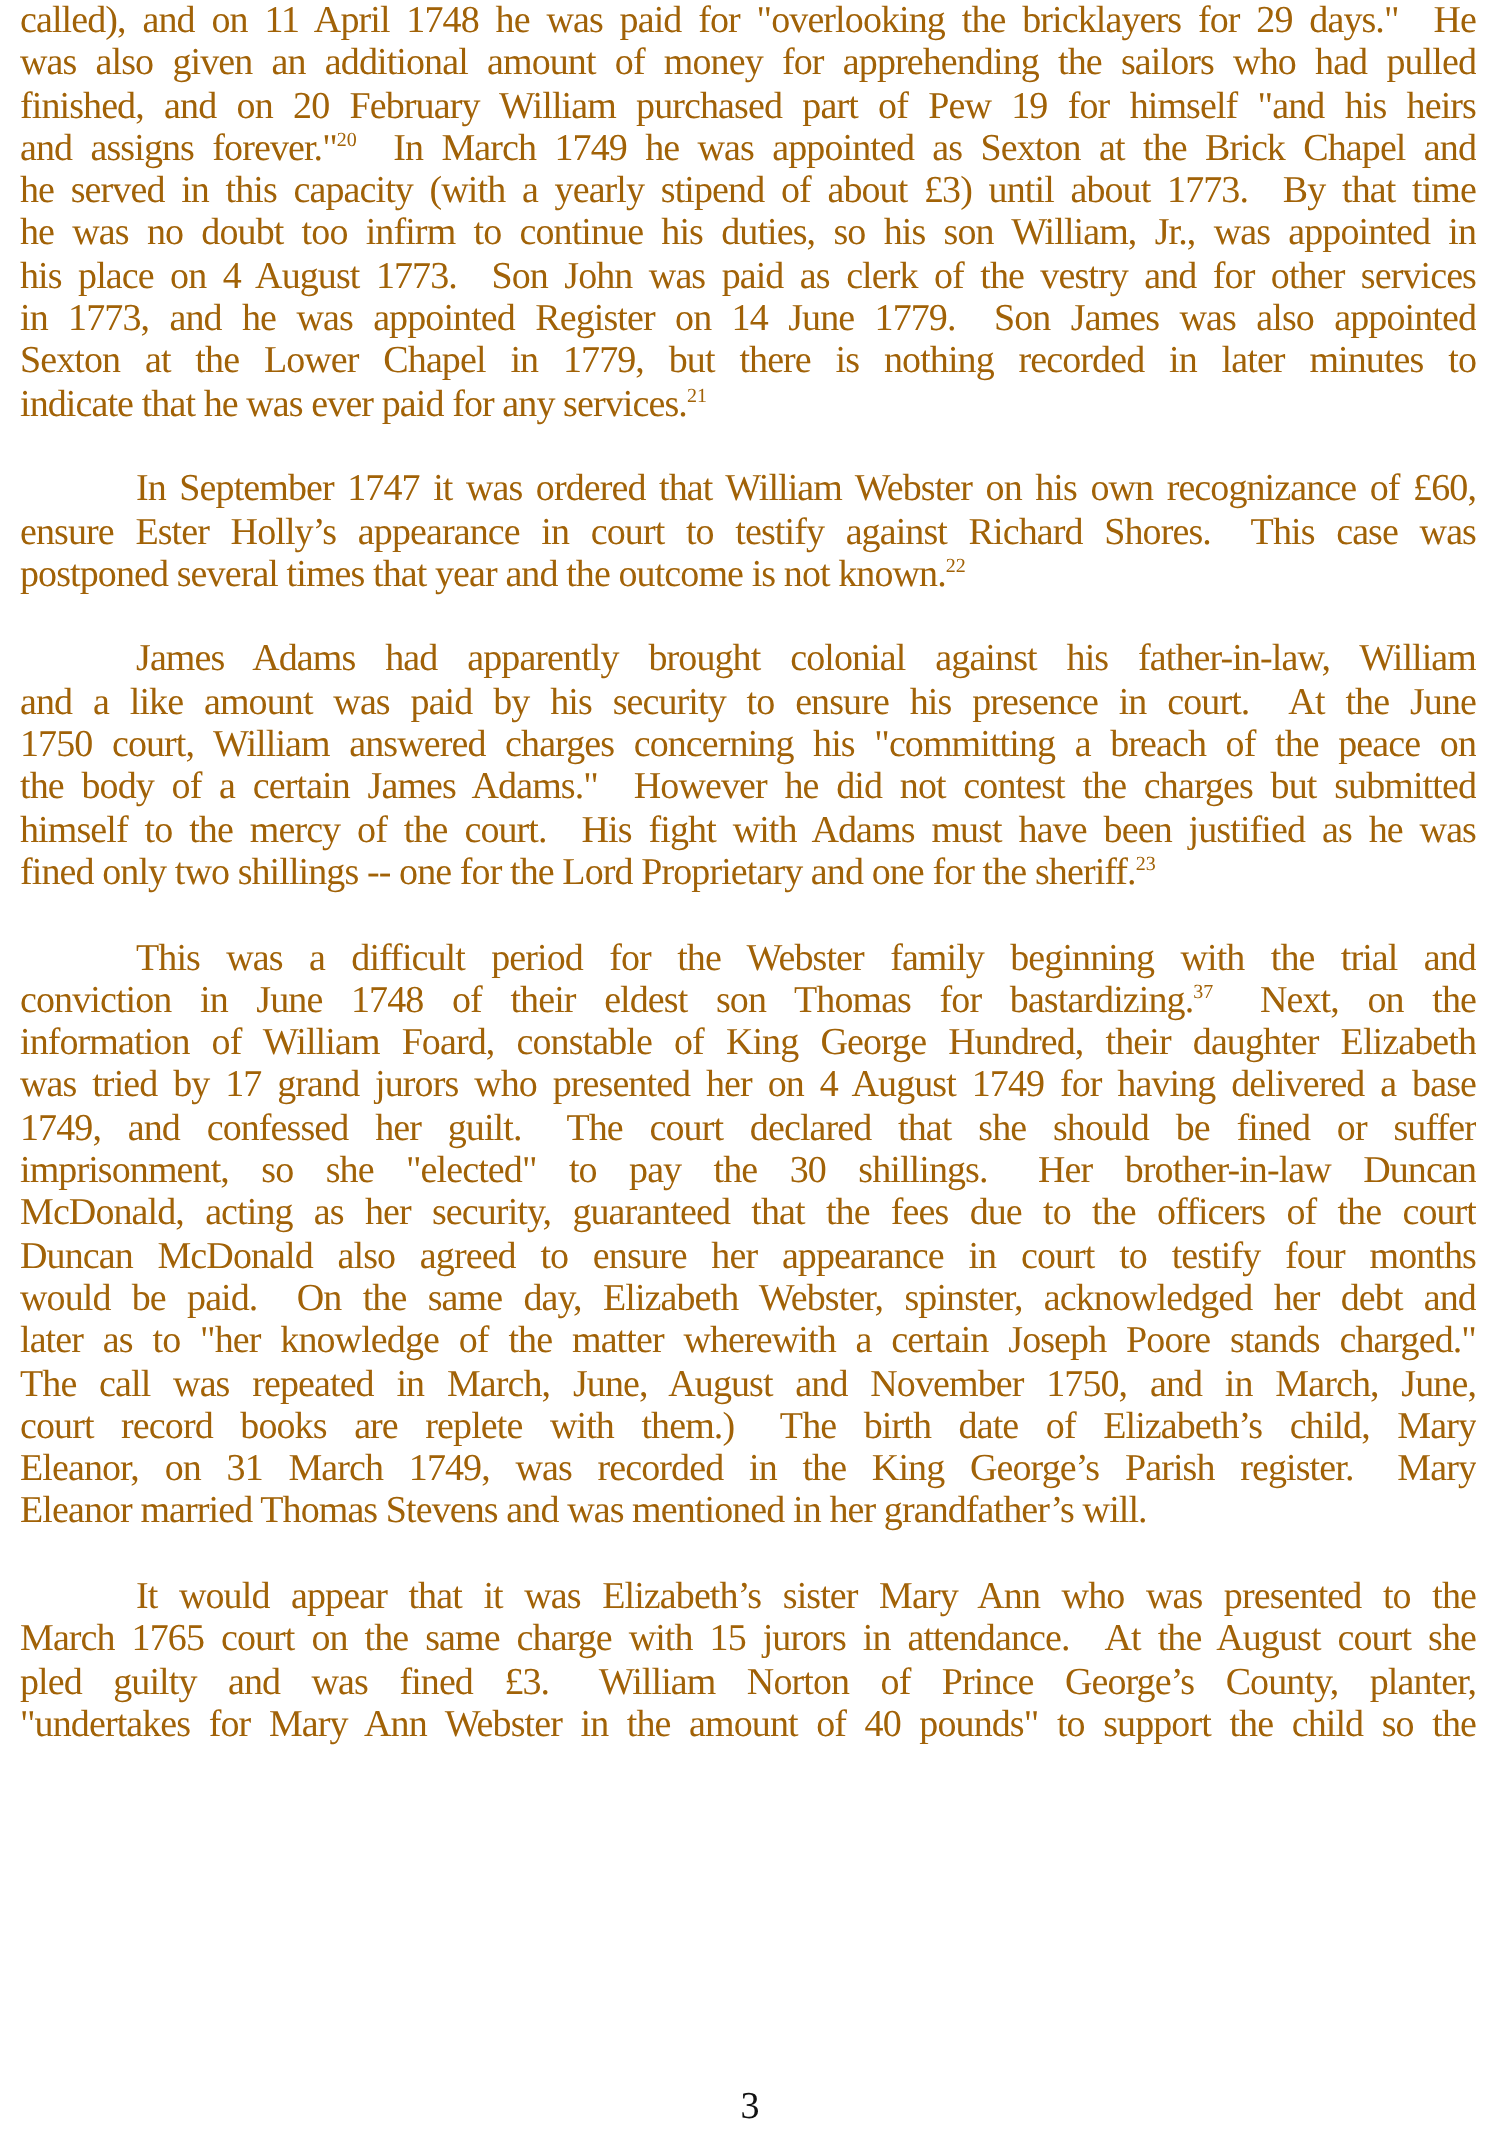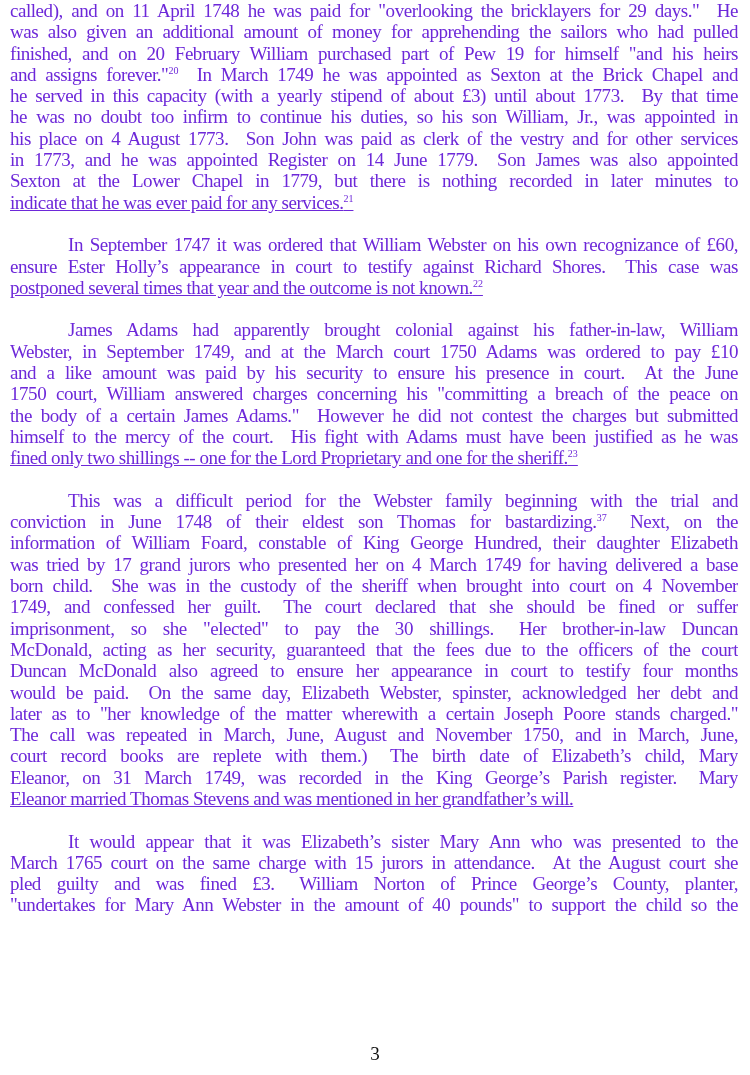--- a/index.html
+++ b/index.html
@@ -1,25 +1,25 @@
 <!DOCTYPE html>
 <html><head>
 <meta charset="utf-8">
 <style>
   html, body { margin: 0; padding: 0; background: #ffffff; }
   body { width: 750px; height: 1075px; position: relative; overflow: hidden; }
   .page {
     position: absolute; left: 10px; top: 0; width: 728px;
     font-family: "Liberation Serif", "DejaVu Serif", serif;
-    font-size: 19px; line-height: 21.3px; color: #6d28d9;
+    font-size: 19px; line-height: 21.3px; color: #a16207;
     letter-spacing: -0.45px;
   }
   .para { margin: 0 0 21.3px 0; }
   .line { display: block; text-align: justify; text-align-last: justify; white-space: nowrap; height: 21.3px; }
-  .line.last { text-align-last: left; text-decoration: underline; }
+  .line.last { text-align-last: left; }
   .line.indent { padding-left: 58px; }
   .line-inner { display: block; width: 100%; text-align: justify; text-align-last: justify; white-space: normal; overflow: hidden; height: 21.3px; }
   .last .line-inner { text-align-last: left; }
   sup.fn { font-size: 10px; vertical-align: 0; position: relative; top: -7px; letter-spacing: 0; }
   .pagenum {
     position: absolute; top: 1043px; left: 0; width: 750px; text-align: center;
     font-family: "Liberation Serif", "DejaVu Serif", serif; font-size: 19px; color: #111;
   }
 </style>
 </head>
@@ -67,23 +67,20 @@
       </div>
       <div class="line last">
         <span class="line-inner">postponed several times that year and the outcome is not known.<sup class="fn">22</sup></span>
       </div>
     </div>
     <div class="para">
       <div class="line indent">
         <span class="line-inner">James Adams had apparently brought colonial against his father-in-law, William</span>
       </div>
       <div class="line">
-        <span class="line-inner">Webster, in September 1749, and at the March court 1750 Adams was ordered to pay £10</span>
-      </div>
-      <div class="line">
         <span class="line-inner">and a like amount was paid by his security to ensure his presence in court.  At the June</span>
       </div>
       <div class="line">
         <span class="line-inner">1750 court, William answered charges concerning his "committing a breach of the peace on</span>
       </div>
       <div class="line">
         <span class="line-inner">the body of a certain James Adams."  However he did not contest the charges but submitted</span>
       </div>
       <div class="line">
         <span class="line-inner">himself to the mercy of the court.  His fight with Adams must have been justified as he was</span>
@@ -96,24 +93,21 @@
       <div class="line indent">
         <span class="line-inner">This was a difficult period for the Webster family beginning with the trial and</span>
       </div>
       <div class="line">
         <span class="line-inner">conviction in June 1748 of their eldest son Thomas for bastardizing.<sup class="fn">37</sup>  Next, on the</span>
       </div>
       <div class="line">
         <span class="line-inner">information of William Foard, constable of King George Hundred, their daughter Elizabeth</span>
       </div>
       <div class="line">
-        <span class="line-inner">was tried by 17 grand jurors who presented her on 4 March 1749 for having delivered a base</span>
-      </div>
-      <div class="line">
-        <span class="line-inner">born child.  She was in the custody of the sheriff when brought into court on 4 November</span>
+        <span class="line-inner">was tried by 17 grand jurors who presented her on 4 August 1749 for having delivered a base</span>
       </div>
       <div class="line">
         <span class="line-inner">1749, and confessed her guilt.  The court declared that she should be fined or suffer</span>
       </div>
       <div class="line">
         <span class="line-inner">imprisonment, so she "elected" to pay the 30 shillings.  Her brother-in-law Duncan</span>
       </div>
       <div class="line">
         <span class="line-inner">McDonald, acting as her security, guaranteed that the fees due to the officers of the court</span>
       </div>

